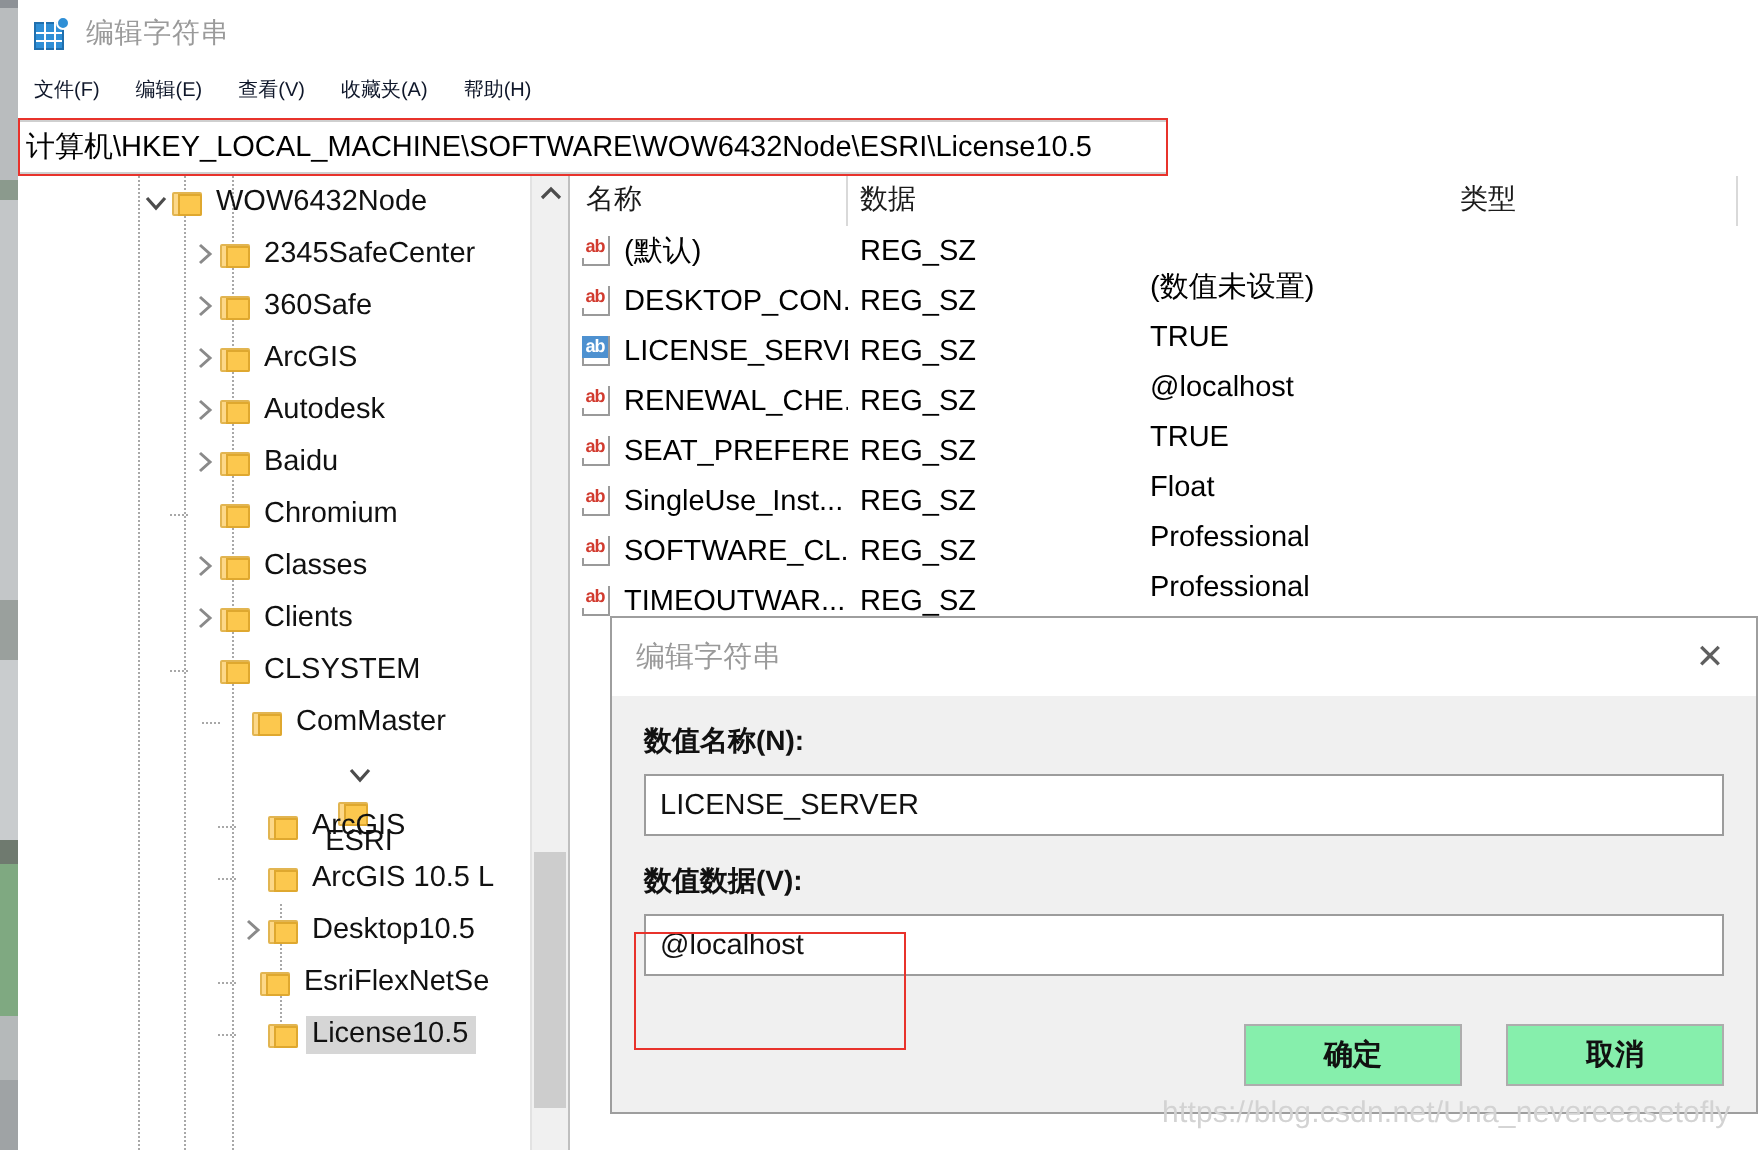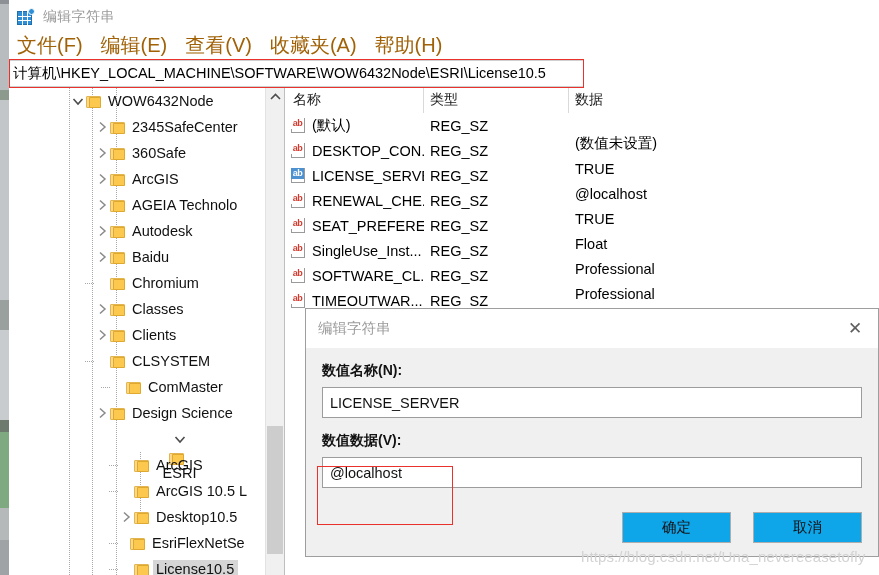--- a/index.html
+++ b/index.html
@@ -82,21 +82,21 @@
   }
 
   
   #menu-bar {
     height: 22px;
     display: flex; align-items: center;
     padding-left: 8px;
     background: #ffffff;
   }
   .menu-item {
-    font-size: 20px; color: #a16207;
+    font-size: 10px; color: #0f172a;
     margin-right: 18px;
     cursor: default; white-space: nowrap;
   }
 
   
   #address-bar {
     position: absolute; left: 0; top: 60px;
     width: 575px; height: 27px;
     box-sizing: border-box;
     border: 1px solid #cfcfcf;
@@ -310,26 +310,27 @@
     padding-left: 7px;
     font-size: 14.5px; color: #111;
     margin-bottom: 14px;
   }
   #dialog-buttons {
     position: absolute; right: 16px; bottom: 13px;
     display: flex; gap: 22px;
   }
   .dlg-button {
     width: 109px; height: 31px;
-    background: #0ea5e9;
+    background: #86efac;
     border: 1px solid #adadad;
     box-sizing: border-box;
     display: flex; align-items: center; justify-content: center;
     font-size: 14.5px; color: #111;
     cursor: default;
+    font-weight: bold;
   }
   
   #value-annotation {
     position: absolute;
     left: 308px; top: 466px;
     width: 136px; height: 59px;
     border: 1.5px solid #e8322b;
     box-sizing: border-box;
     pointer-events: none;
     z-index: 30;
@@ -435,32 +436,20 @@
           <div class="tree-row" style="padding-left: 85px;">
             <div class="twisty">
               <svg width="9" height="12" viewBox="0 0 9 12">
                 <path d="M2 1.5 L7 6 L2 10.5" stroke="#8a8a8a" stroke-width="1.5" fill="none"></path>
               </svg>
             </div>
             <div class="folder-ico">
               <div class="back"></div>
               <div class="front"></div>
             </div>
-            <span class="tree-label">AGEIA Technolo</span>
-          </div>
-          <div class="tree-row" style="padding-left: 85px;">
-            <div class="twisty">
-              <svg width="9" height="12" viewBox="0 0 9 12">
-                <path d="M2 1.5 L7 6 L2 10.5" stroke="#8a8a8a" stroke-width="1.5" fill="none"></path>
-              </svg>
-            </div>
-            <div class="folder-ico">
-              <div class="back"></div>
-              <div class="front"></div>
-            </div>
             <span class="tree-label">Autodesk</span>
           </div>
           <div class="tree-row" style="padding-left: 85px;">
             <div class="twisty">
               <svg width="9" height="12" viewBox="0 0 9 12">
                 <path d="M2 1.5 L7 6 L2 10.5" stroke="#8a8a8a" stroke-width="1.5" fill="none"></path>
               </svg>
             </div>
             <div class="folder-ico">
               <div class="back"></div>
@@ -511,32 +500,20 @@
             <span class="tree-label">CLSYSTEM</span>
           </div>
           <div class="tree-row" style="padding-left: 85px; margin-left: 16px;">
             <div class="stub" style="left: 76px; width: 9px;"></div>
             <div class="twisty"></div>
             <div class="folder-ico">
               <div class="back"></div>
               <div class="front"></div>
             </div>
             <span class="tree-label">ComMaster</span>
-          </div>
-          <div class="tree-row" style="padding-left: 85px;">
-            <div class="twisty">
-              <svg width="9" height="12" viewBox="0 0 9 12">
-                <path d="M2 1.5 L7 6 L2 10.5" stroke="#8a8a8a" stroke-width="1.5" fill="none"></path>
-              </svg>
-            </div>
-            <div class="folder-ico">
-              <div class="back"></div>
-              <div class="front"></div>
-            </div>
-            <span class="tree-label">Design Science</span>
           </div>
           <div class="tree-row" style="padding-left: 85px; flex-direction: column;">
             <div class="twisty">
               <svg width="12" height="9" viewBox="0 0 12 9">
                 <path d="M1.5 2 L6 7 L10.5 2" stroke="#4c4c4c" stroke-width="1.6" fill="none"></path>
               </svg>
             </div>
             <div class="folder-ico">
               <div class="back"></div>
               <div class="front"></div>
@@ -601,22 +578,22 @@
           </svg>
       </div>
       <div id="tree-scroll-thumb"></div>
     </div>
 
     <div id="pane-divider"></div>
 
     <div id="list-pane">
       <div id="list-header">
         <div class="col col-name">名称</div>
+        <div class="col col-data">数据</div>
         <div class="col col-type">类型</div>
-        <div class="col col-data">数据</div>
       </div>
       <div id="list-rows">
           <div class="list-row">
             <div class="cell-name">
               <div class="ab-ico">
                 <div class="page"></div>
                 <div class="tag">ab</div>
               </div>
               <span class="lbl">(默认)</span>
             </div>

